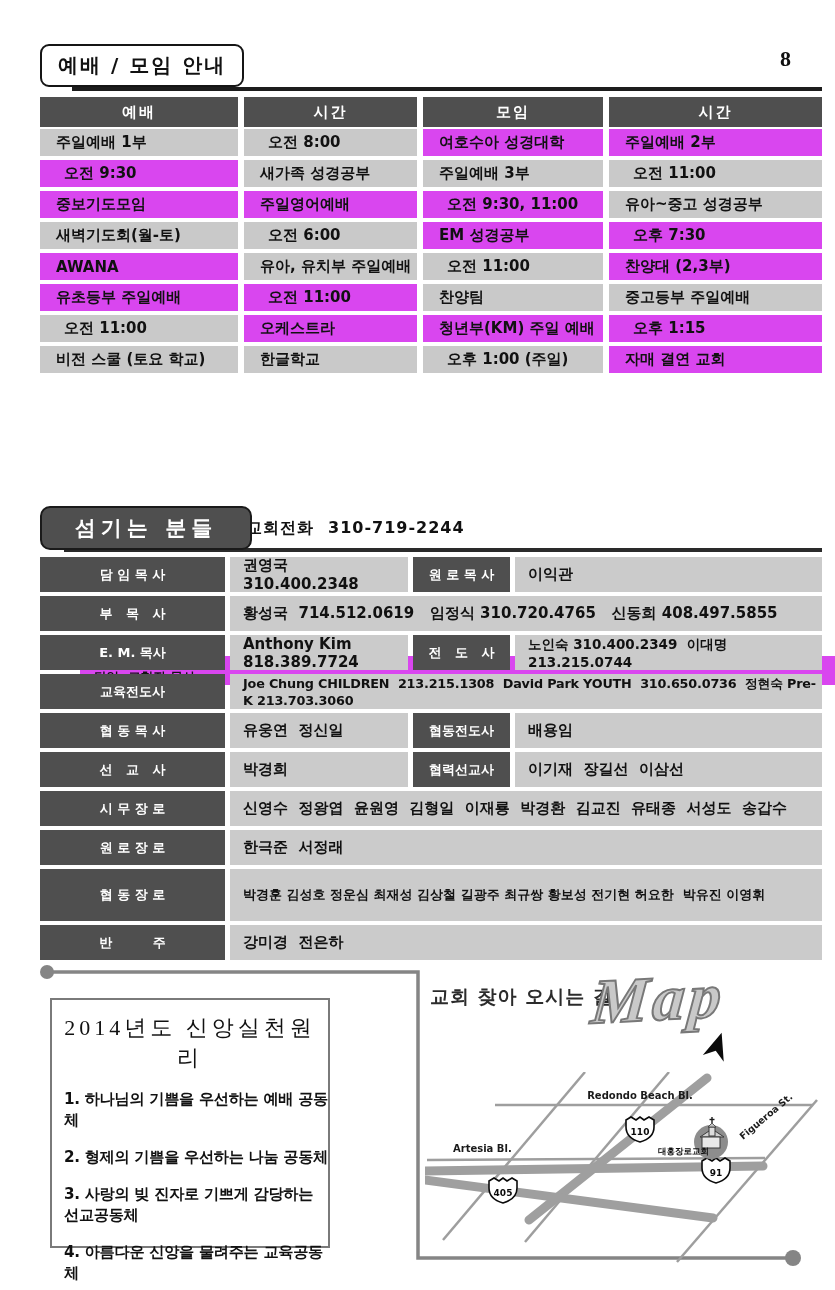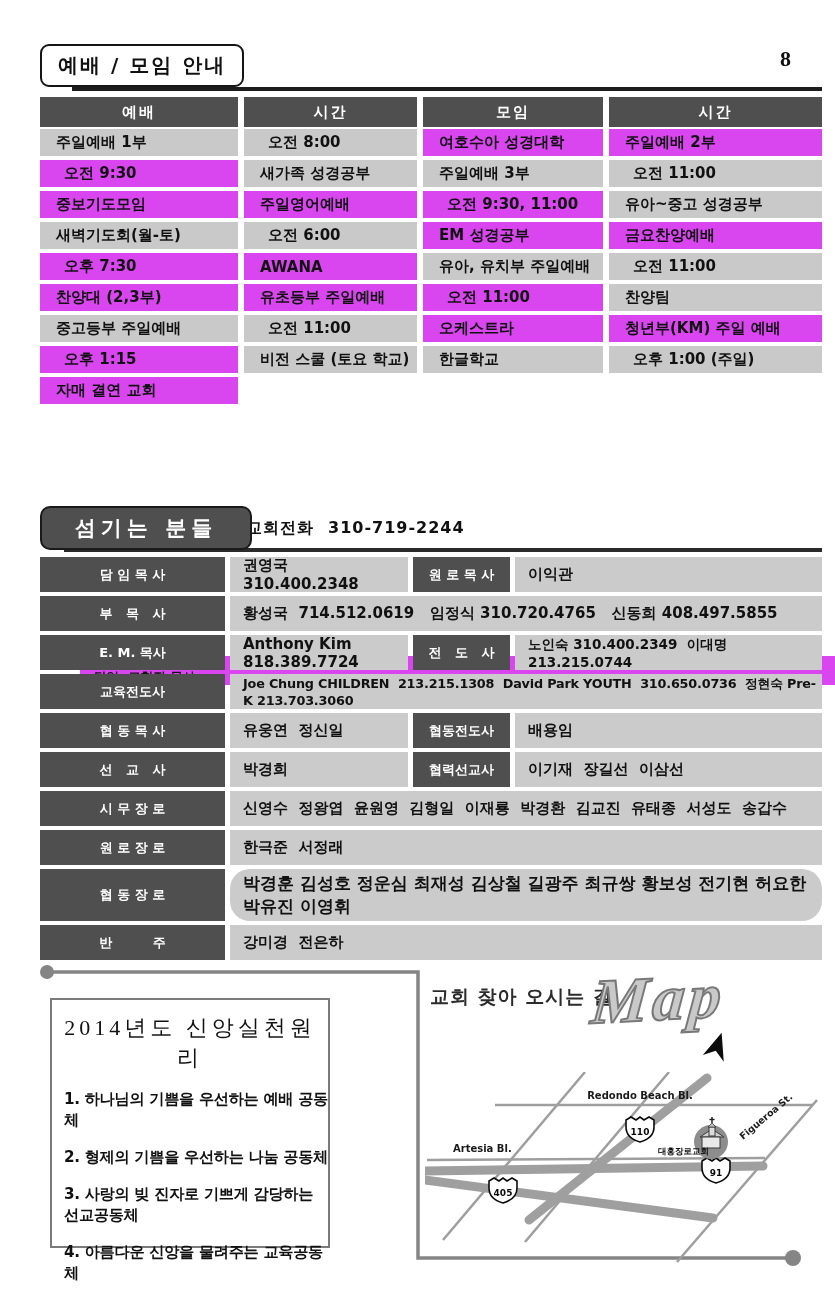--- a/index.html
+++ b/index.html
@@ -38,21 +38,21 @@
       grid-template-rows:35px 35px 35px 35px 35px 35px 35px 35px 52px 35px;}
   .t2 .lab{background:#4f4f4f;color:#fff;font-weight:bold;font-size:13px;display:flex;align-items:center;
       justify-content:center;white-space:pre;}
   .t2 .lab2{grid-column:3/4;}
   .t2 .sv{background:#cbcbcb;font-weight:bold;font-size:15px;display:flex;align-items:center;
       padding-left:13px;white-space:pre-wrap;box-sizing:border-box;}
   .t2 .full{grid-column:2/5;}
   .t2 .v2{grid-column:4/5;}
   .t2 .dense{font-size:12.8px;letter-spacing:-0.2px;}
   .t2 .dense2{font-size:13.5px;}
-  .t2 .dense3{font-size:17px;border-radius:20px;}
+  .t2 .dense3{font-size:13px;}
 
   
   .bracket{position:absolute;left:30px;top:958px;}
 
   
   .principles{position:absolute;left:50px;top:998px;width:280px;height:250px;border:2.5px solid #7a7a7a;
       box-sizing:border-box;background:#fff;}
   .principles .ptitle{font-family:"Liberation Serif","DejaVu Serif",serif;font-size:22px;letter-spacing:4px;
       text-align:center;margin-top:13px;margin-bottom:4px;}
   .principles ul{list-style:none;margin:0;padding:0 0 0 12px;}
@@ -100,21 +100,20 @@
   <div class="c n">주일영어예배</div>
   <div class="c t">오전 9:30, 11:00</div>
   <div class="c n shade">유아~중고 성경공부</div>
   <div class="c t2 shade">오후 7:30 (금)</div>
 
   <div class="c n shade">새벽기도회(월-토)</div>
   <div class="c t shade">오전 6:00</div>
   <div class="c n">EM 성경공부</div>
   <div class="c t2">오후 7:30 (금)</div>
 
-  <div class="c n">금요찬양예배</div>
   <div class="c t">오후 7:30</div>
   <div class="c n">AWANA</div>
   <div class="c t2 shade">오후 7:30 (금)</div>
 
   <div class="c n shade">유아, 유치부 주일예배</div>
   <div class="c t shade">오전 11:00</div>
   <div class="c n">찬양대 (2,3부)</div>
   <div class="c t2">오후 8:45 (금)</div>
 
   <div class="c n">유초등부 주일예배</div>

